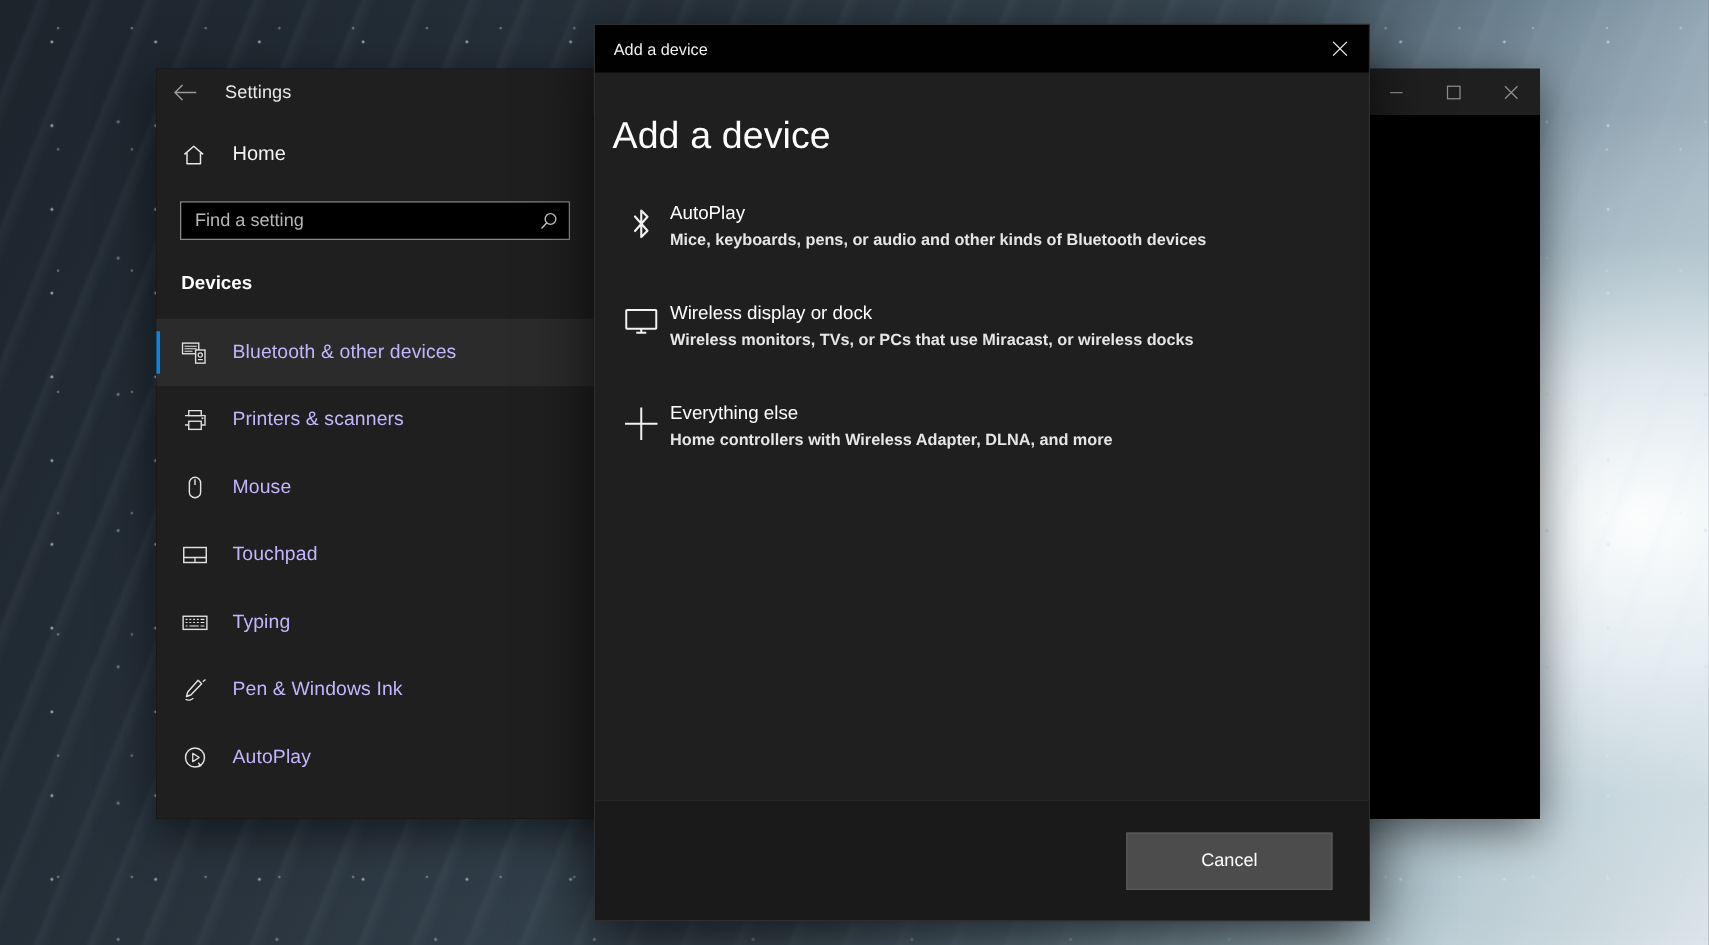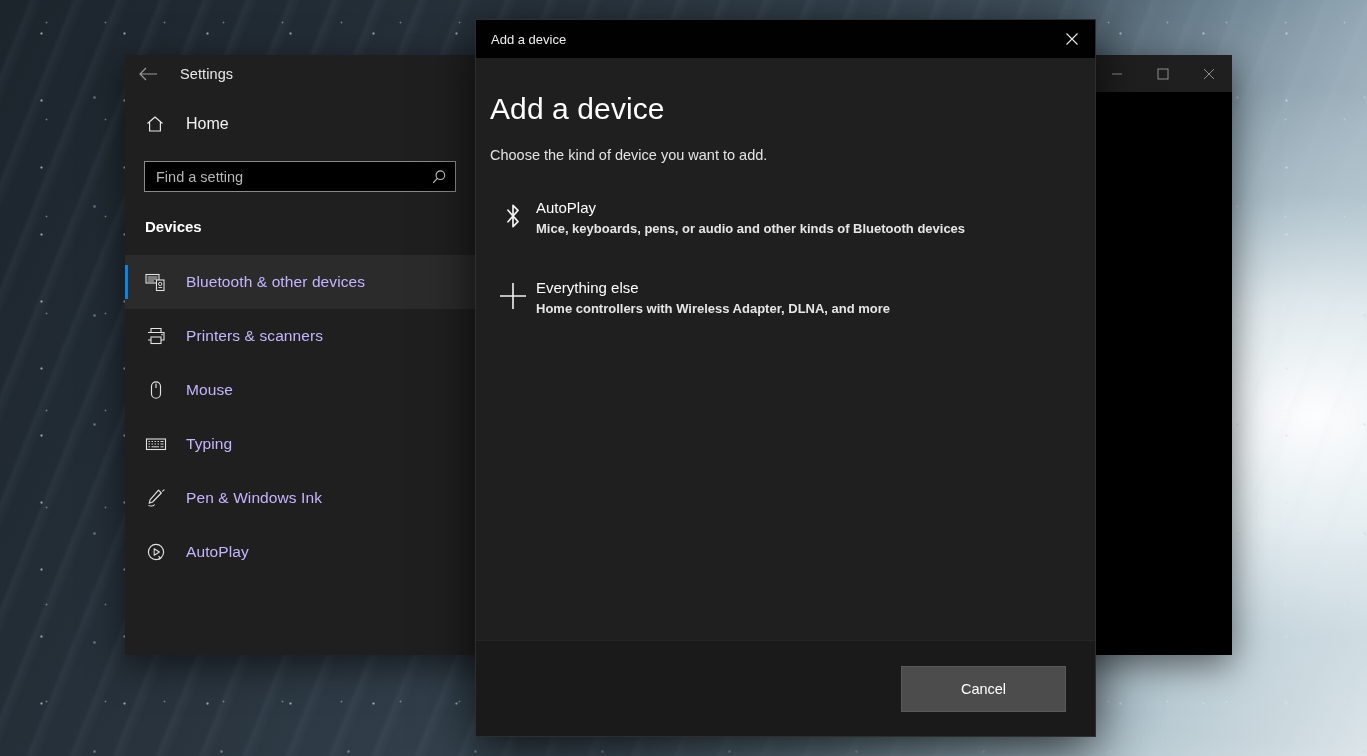--- a/index.html
+++ b/index.html
@@ -355,20 +355,29 @@
         <div class="nav-item">
           <span class="ico">
             <svg width="22" height="20" viewBox="0 0 22 20" aria-hidden="true">
               <rect x="6.5" y="1.8" width="9" height="16.4" rx="4.5" fill="none" stroke="currentColor" stroke-width="1.15"></rect>
               <path d="M11 3.4 V8" stroke="currentColor" stroke-width="1.15"></path>
             </svg>
           </span>
           <span class="lbl">Mouse</span>
         </div>
 
+        <div class="nav-item">
+          <span class="ico">
+            <svg width="22" height="20" viewBox="0 0 22 20" aria-hidden="true">
+              <rect x="2" y="4" width="18" height="12" fill="none" stroke="currentColor" stroke-width="1.15"></rect>
+              <path d="M2 12 H20 M11 12 V16" stroke="currentColor" stroke-width="1.05"></path>
+            </svg>
+          </span>
+          <span class="lbl">Touchpad</span>
+        </div>
 
         <div class="nav-item">
           <span class="ico">
             <svg width="22" height="20" viewBox="0 0 22 20" aria-hidden="true">
               <rect x="1.5" y="5" width="19" height="10.5" fill="none" stroke="currentColor" stroke-width="1.1"></rect>
               <path d="M3.5 7.5 H5 M6.5 7.5 H8 M9.5 7.5 H11 M12.5 7.5 H14 M15.5 7.5 H18.5
                        M3.5 10 H5 M6.5 10 H8 M9.5 10 H11 M12.5 10 H14 M15.5 10 H18.5
                        M3.5 12.8 H5 M6.5 12.8 H14 M15.5 12.8 H18.5" stroke="currentColor" stroke-width="0.95"></path>
             </svg>
           </span>
@@ -410,36 +419,48 @@
     <div class="dlg-title">Add a device</div>
     <div class="dlg-close">
       <svg width="14" height="14" viewBox="0 0 14 14" aria-hidden="true">
         <path d="M1.5 1.5 L12.5 12.5 M12.5 1.5 L1.5 12.5" stroke="currentColor" stroke-width="1.1" fill="none"></path>
       </svg>
     </div>
   </div>
 
   <div class="dlg-main">
     <h1 class="dlg-heading">Add a device</h1>
-    <div class="dlg-sub">Choose the kind of device you want to add.</div>
 
     <div class="dev-list">
 
       <div class="dev-item">
         <span class="dev-ico">
           <svg width="26" height="30" viewBox="0 0 26 30" aria-hidden="true">
             <path d="M8 9.2 L18 20.6 L13 25.6 V4.4 L18 9.4 L8 20.8" fill="none" stroke="currentColor" stroke-width="1.7" stroke-linejoin="round" stroke-linecap="round"></path>
           </svg>
         </span>
         <span class="dev-text">
           <span class="dev-title">AutoPlay</span>
           <span class="dev-desc" style="display:block;">Mice, keyboards, pens, or audio and other kinds of Bluetooth devices</span>
         </span>
       </div>
 
+      <div class="dev-item">
+        <span class="dev-ico">
+          <svg width="30" height="26" viewBox="0 0 30 26" aria-hidden="true">
+            <rect x="3" y="4" width="24" height="15" rx="0.6" fill="none" stroke="currentColor" stroke-width="1.6"></rect>
+            <path d="M11 22.2 H19" stroke="currentColor" stroke-width="1.6"></path>
+            <path d="M15 19 V22.2" stroke="currentColor" stroke-width="1.6"></path>
+          </svg>
+        </span>
+        <span class="dev-text">
+          <span class="dev-title">Wireless display or dock</span>
+          <span class="dev-desc" style="display:block;">Wireless monitors, TVs, or PCs that use Miracast, or wireless docks</span>
+        </span>
+      </div>
 
       <div class="dev-item">
         <span class="dev-ico">
           <svg width="30" height="30" viewBox="0 0 30 30" aria-hidden="true">
             <path d="M15 2 V28 M2 15 H28" stroke="currentColor" stroke-width="1.6" fill="none"></path>
           </svg>
         </span>
         <span class="dev-text">
           <span class="dev-title">Everything else</span>
           <span class="dev-desc" style="display:block;">Home controllers with Wireless Adapter, DLNA, and more</span>

